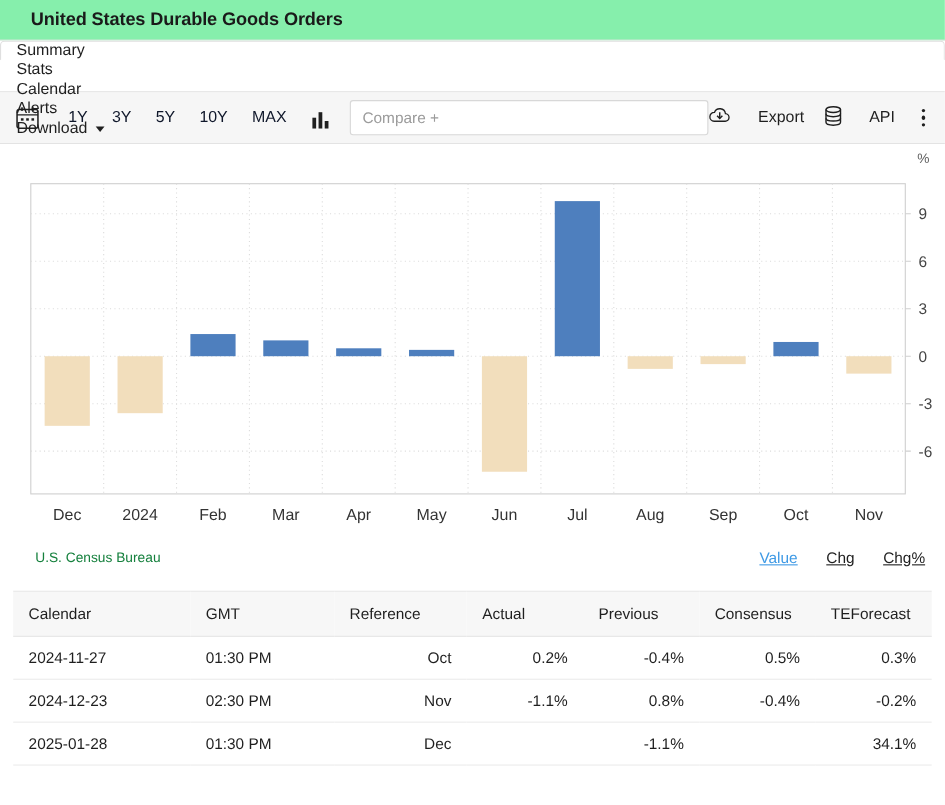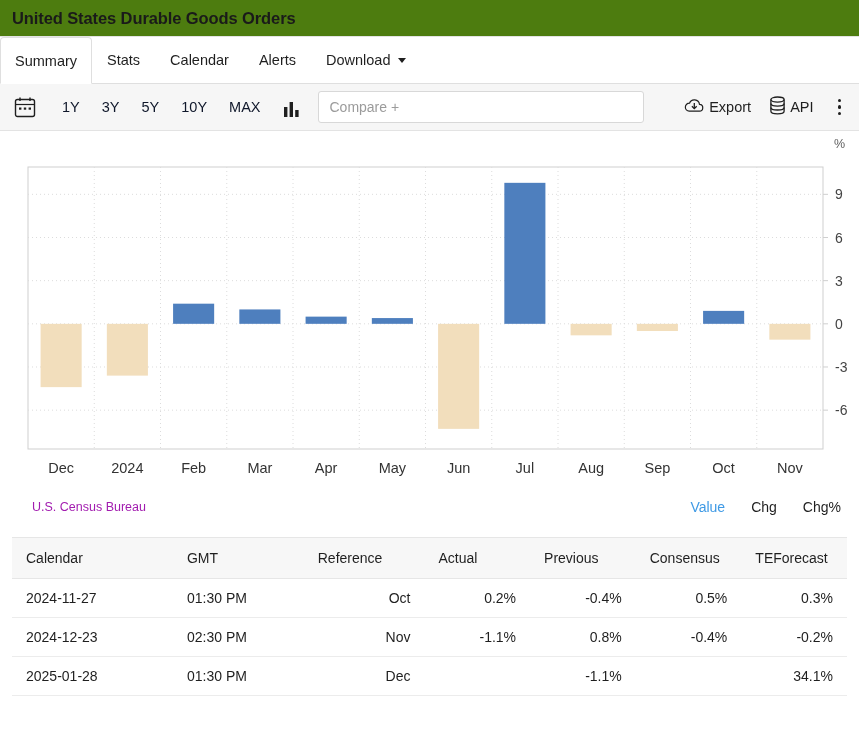--- a/index.html
+++ b/index.html
@@ -7,41 +7,42 @@
     width: 859px; height: 732px;
     background: #ffffff;
     font-family: "Liberation Sans", sans-serif;
     color: #202124;
     overflow: hidden;
   }
 
   
   .titlebar {
     height: 37px;
-    background: #4d7c0f;
-    display: flex;
-    align-items: center;
-    padding-left: 12px;
+    background: #86efac;
+    display: flex;
+    align-items: center;
+    padding-left: 28px;
     border-bottom: 1px solid #e3e3e3;
   }
   .titlebar h1 {
     font-size: 16.5px;
     font-weight: bold;
     letter-spacing: -0.1px;
     color: #1a1a1a;
   }
 
   
   .tabstrip {
     height: 47px;
     background: #ffffff;
     display: flex;
     align-items: stretch;
     border-bottom: 1px solid #dfdfdf;
     padding-left: 0px;
+    flex-direction: column;
   }
   .tab {
     display: flex;
     align-items: center;
     padding: 0 14px;
     font-size: 14.5px;
     color: #1f1f1f;
     cursor: pointer;
     position: relative;
     background: transparent;
@@ -110,21 +111,21 @@
   .compare-box input::placeholder { color: #9b9b9b; }
   .toolbar-right {
     margin-left: auto;
     display: flex;
     align-items: center;
     gap: 18px;
   }
   .tbtn {
     display: flex;
     align-items: center;
-    gap: 4px;
+    gap: 24px;
     font-size: 14.5px;
     color: #1f1f1f;
     cursor: pointer;
   }
   .kebab {
     display: flex; flex-direction: column; gap: 3px;
     padding: 2px 6px; cursor: pointer;
   }
   .kebab span {
     width: 3.5px; height: 3.5px; border-radius: 50%; background: #1f1f1f;
@@ -145,27 +146,27 @@
   }
   .plot-svg { display: block; }
   .src-row {
     position: absolute;
     left: 0; right: 0;
     bottom: 8px;
     display: flex;
     align-items: center;
     padding: 0 18px 0 32px;
   }
-  .src-text { font-size: 12.5px; color: #a21caf; }
+  .src-text { font-size: 12.5px; color: #15803d; }
   .value-tabs {
     margin-left: auto;
     display: flex;
     gap: 26px;
   }
-  .vtab { font-size: 14px; color: #1f1f1f; cursor: pointer; }
+  .vtab { font-size: 14px; color: #1f1f1f; cursor: pointer; text-decoration: underline; }
   .vtab.active { color: #3f9ae5; }
 
   
   .divider { height: 14px; background: #ffffff; }
 
   
   .cal-table {
     width: 835px;
     margin: 0 12px;
     border-collapse: collapse;

